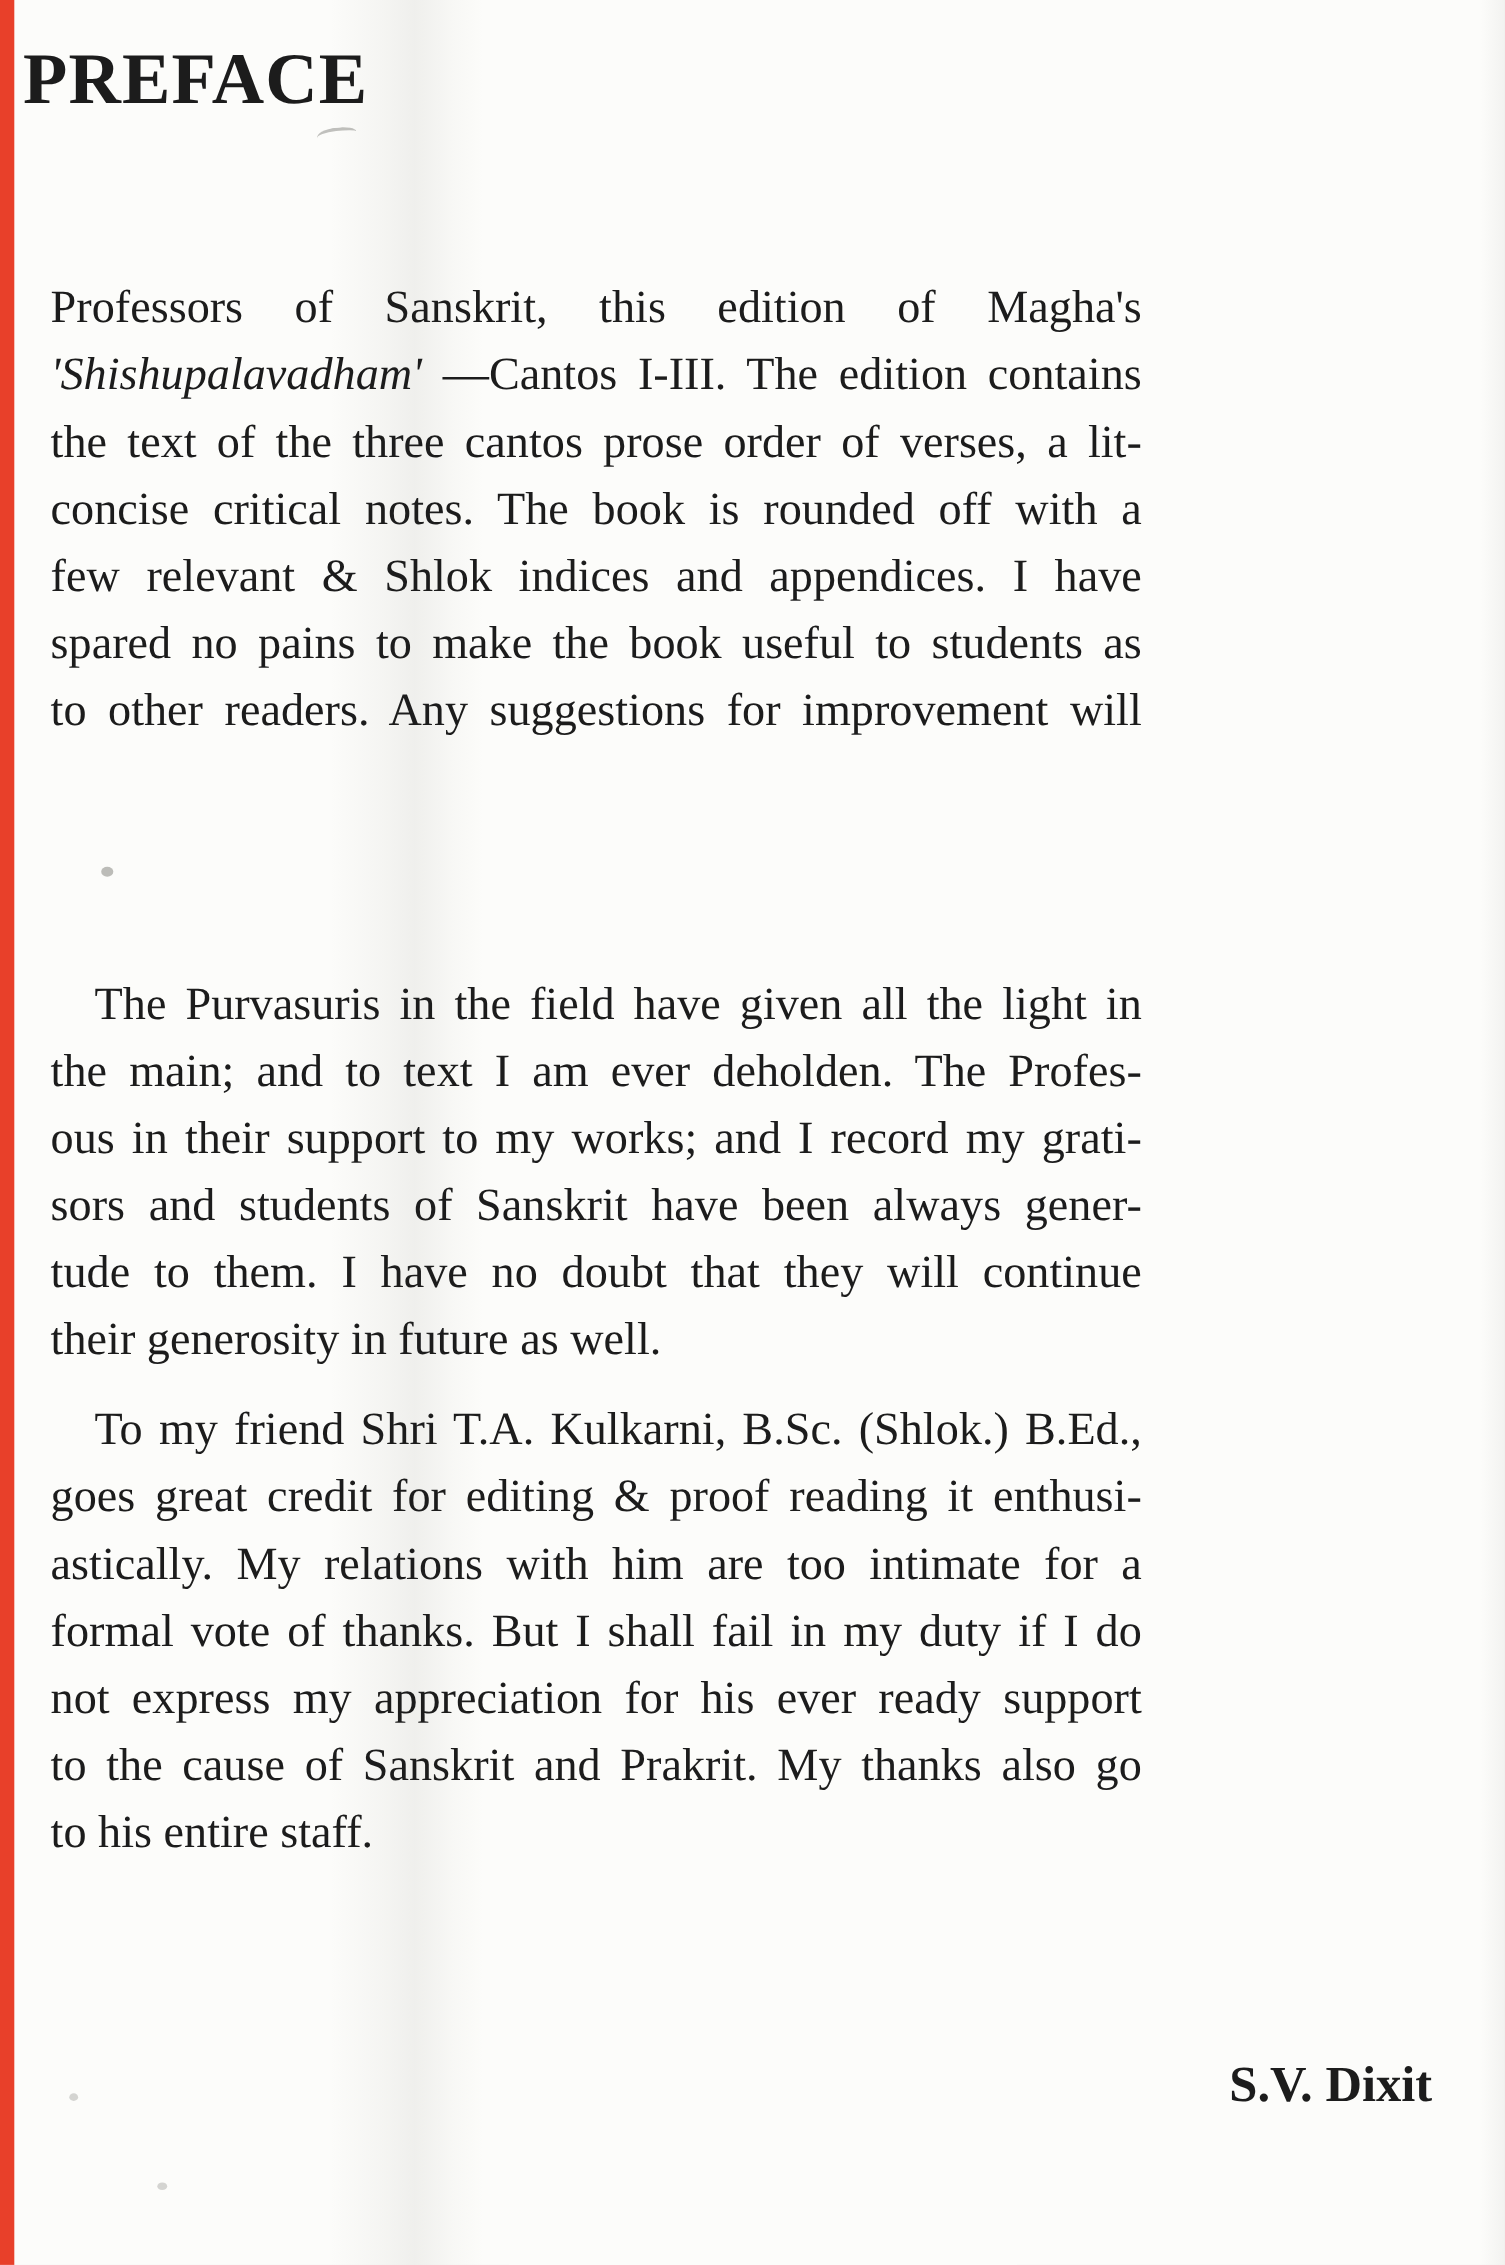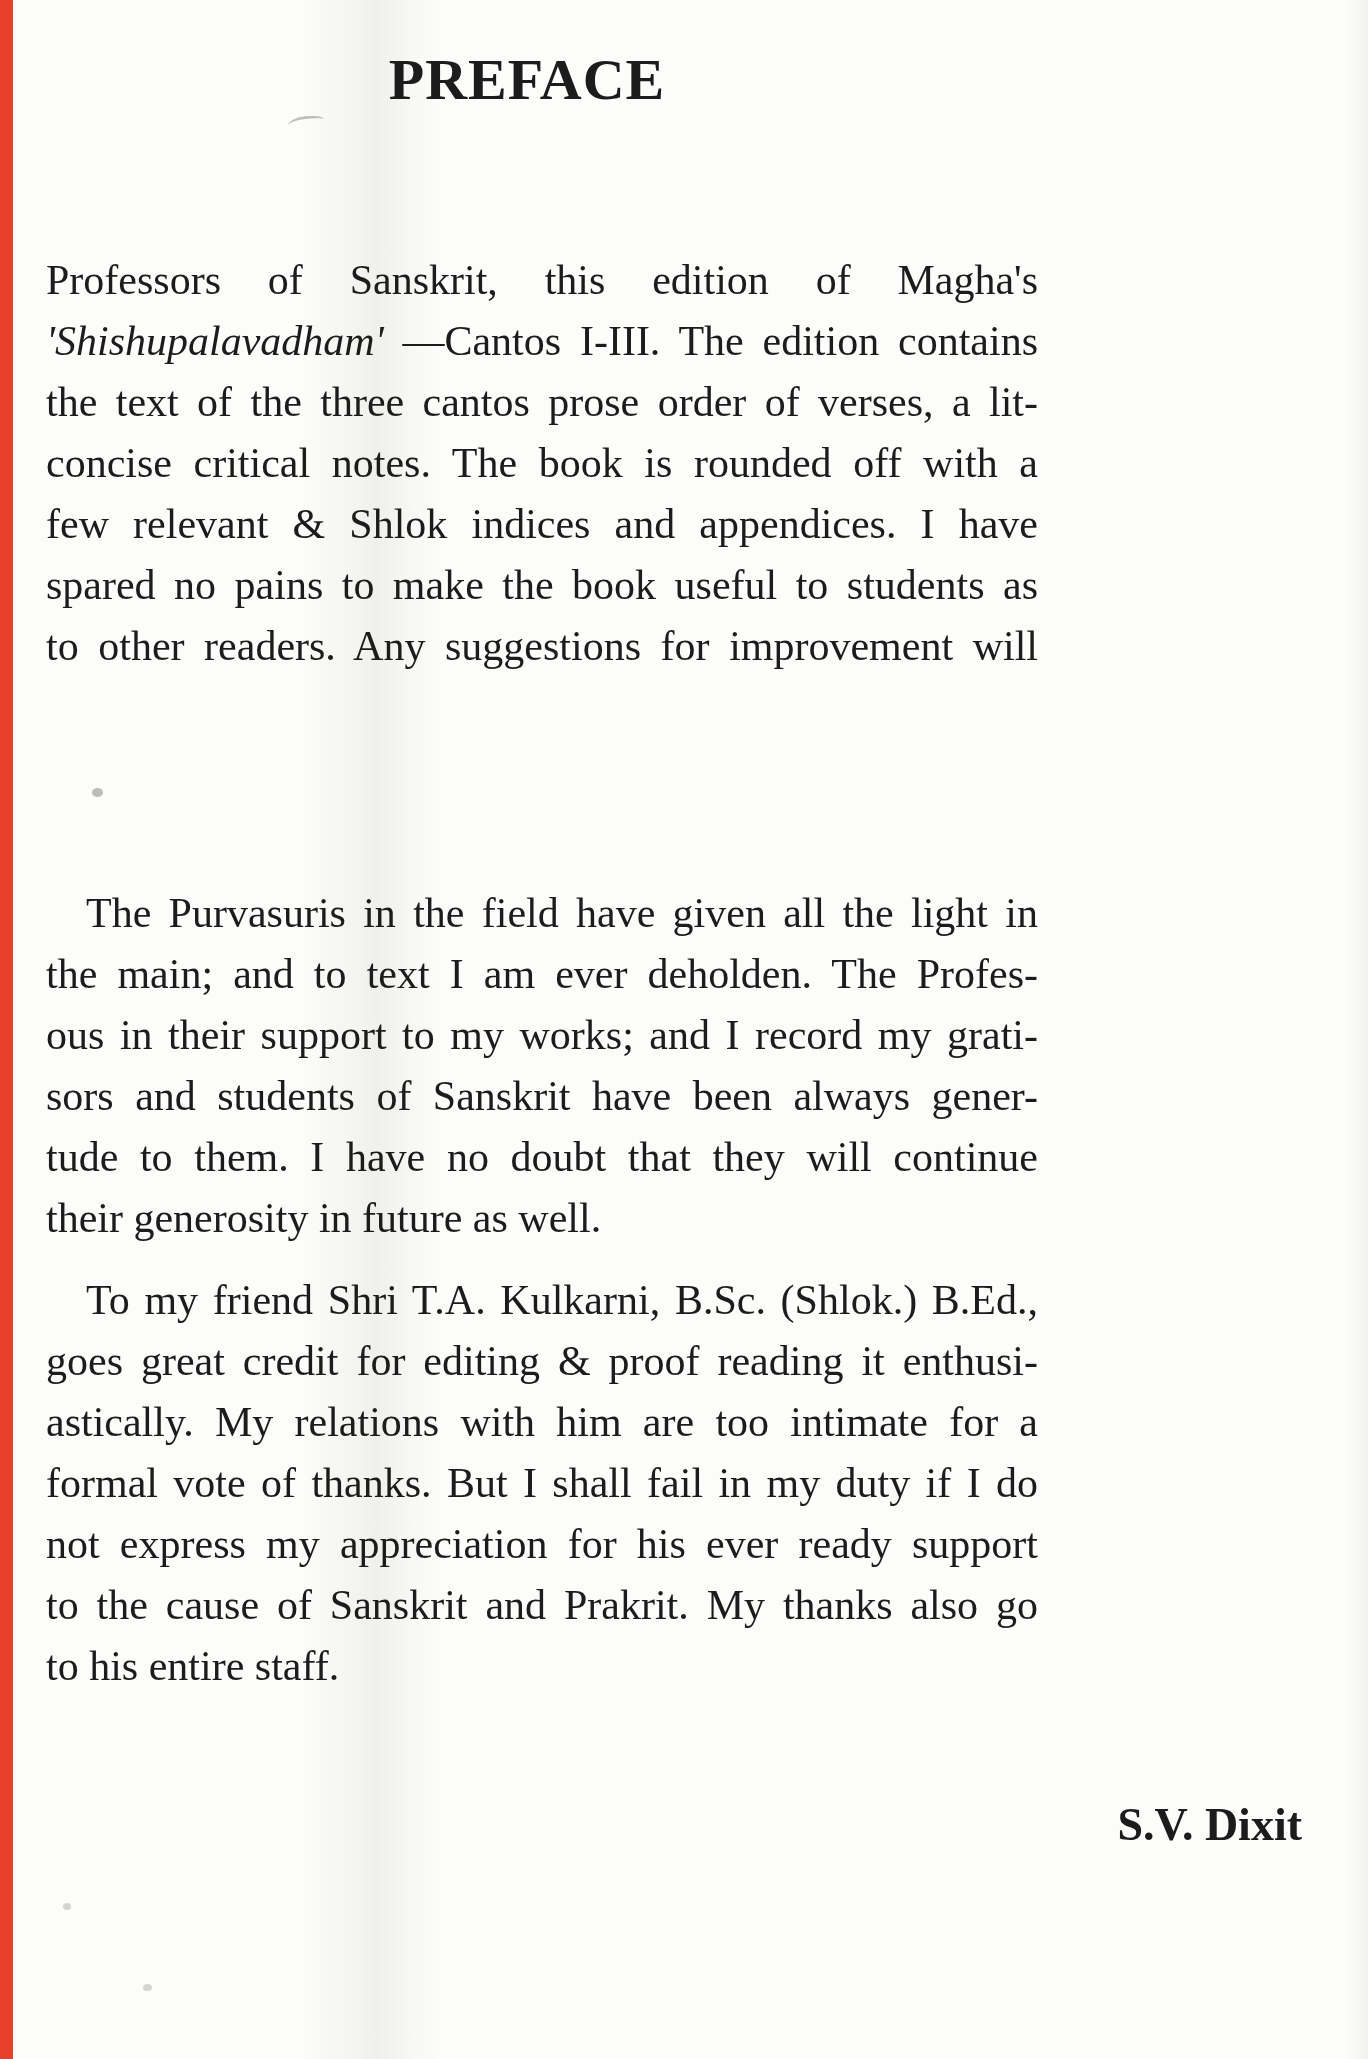--- a/index.html
+++ b/index.html
@@ -34,23 +34,23 @@
     position: absolute;
     right: 0; top: 0;
     width: 22px; height: 100%;
     background: linear-gradient(90deg, rgba(0,0,0,0) 0%, rgba(90,90,85,0.06) 100%);
     pointer-events: none;
   }
   .title {
     position: absolute;
     left: 20px; top: 34px;
     width: 990px;
-    margin: 12px;
-    text-align: center;
-    font-size: 58px;
+    margin: 1px;
+    text-align: left;
+    font-size: 66px;
     font-weight: 700;
     letter-spacing: 1px;
   }
   .para {
     position: absolute;
     left: 46px;
     width: 992px;
     font-size: 42px;
     line-height: 61px;
   }
@@ -59,21 +59,21 @@
   .p2 { top: 1270px; }
   .line {
     text-align: justify;
     text-align-last: justify;
     white-space: normal;
   }
   .line.first { text-indent: 40px; }
   .line.last { text-align-last: left; }
   .signature {
     position: absolute;
-    top: 1798px;
+    top: 1868px;
     right: 66px;
     font-size: 46px;
     font-weight: 700;
   }
   .speck {
     position: absolute;
     border-radius: 50%;
     background: rgba(110,110,105,0.45);
     pointer-events: none;
   }

